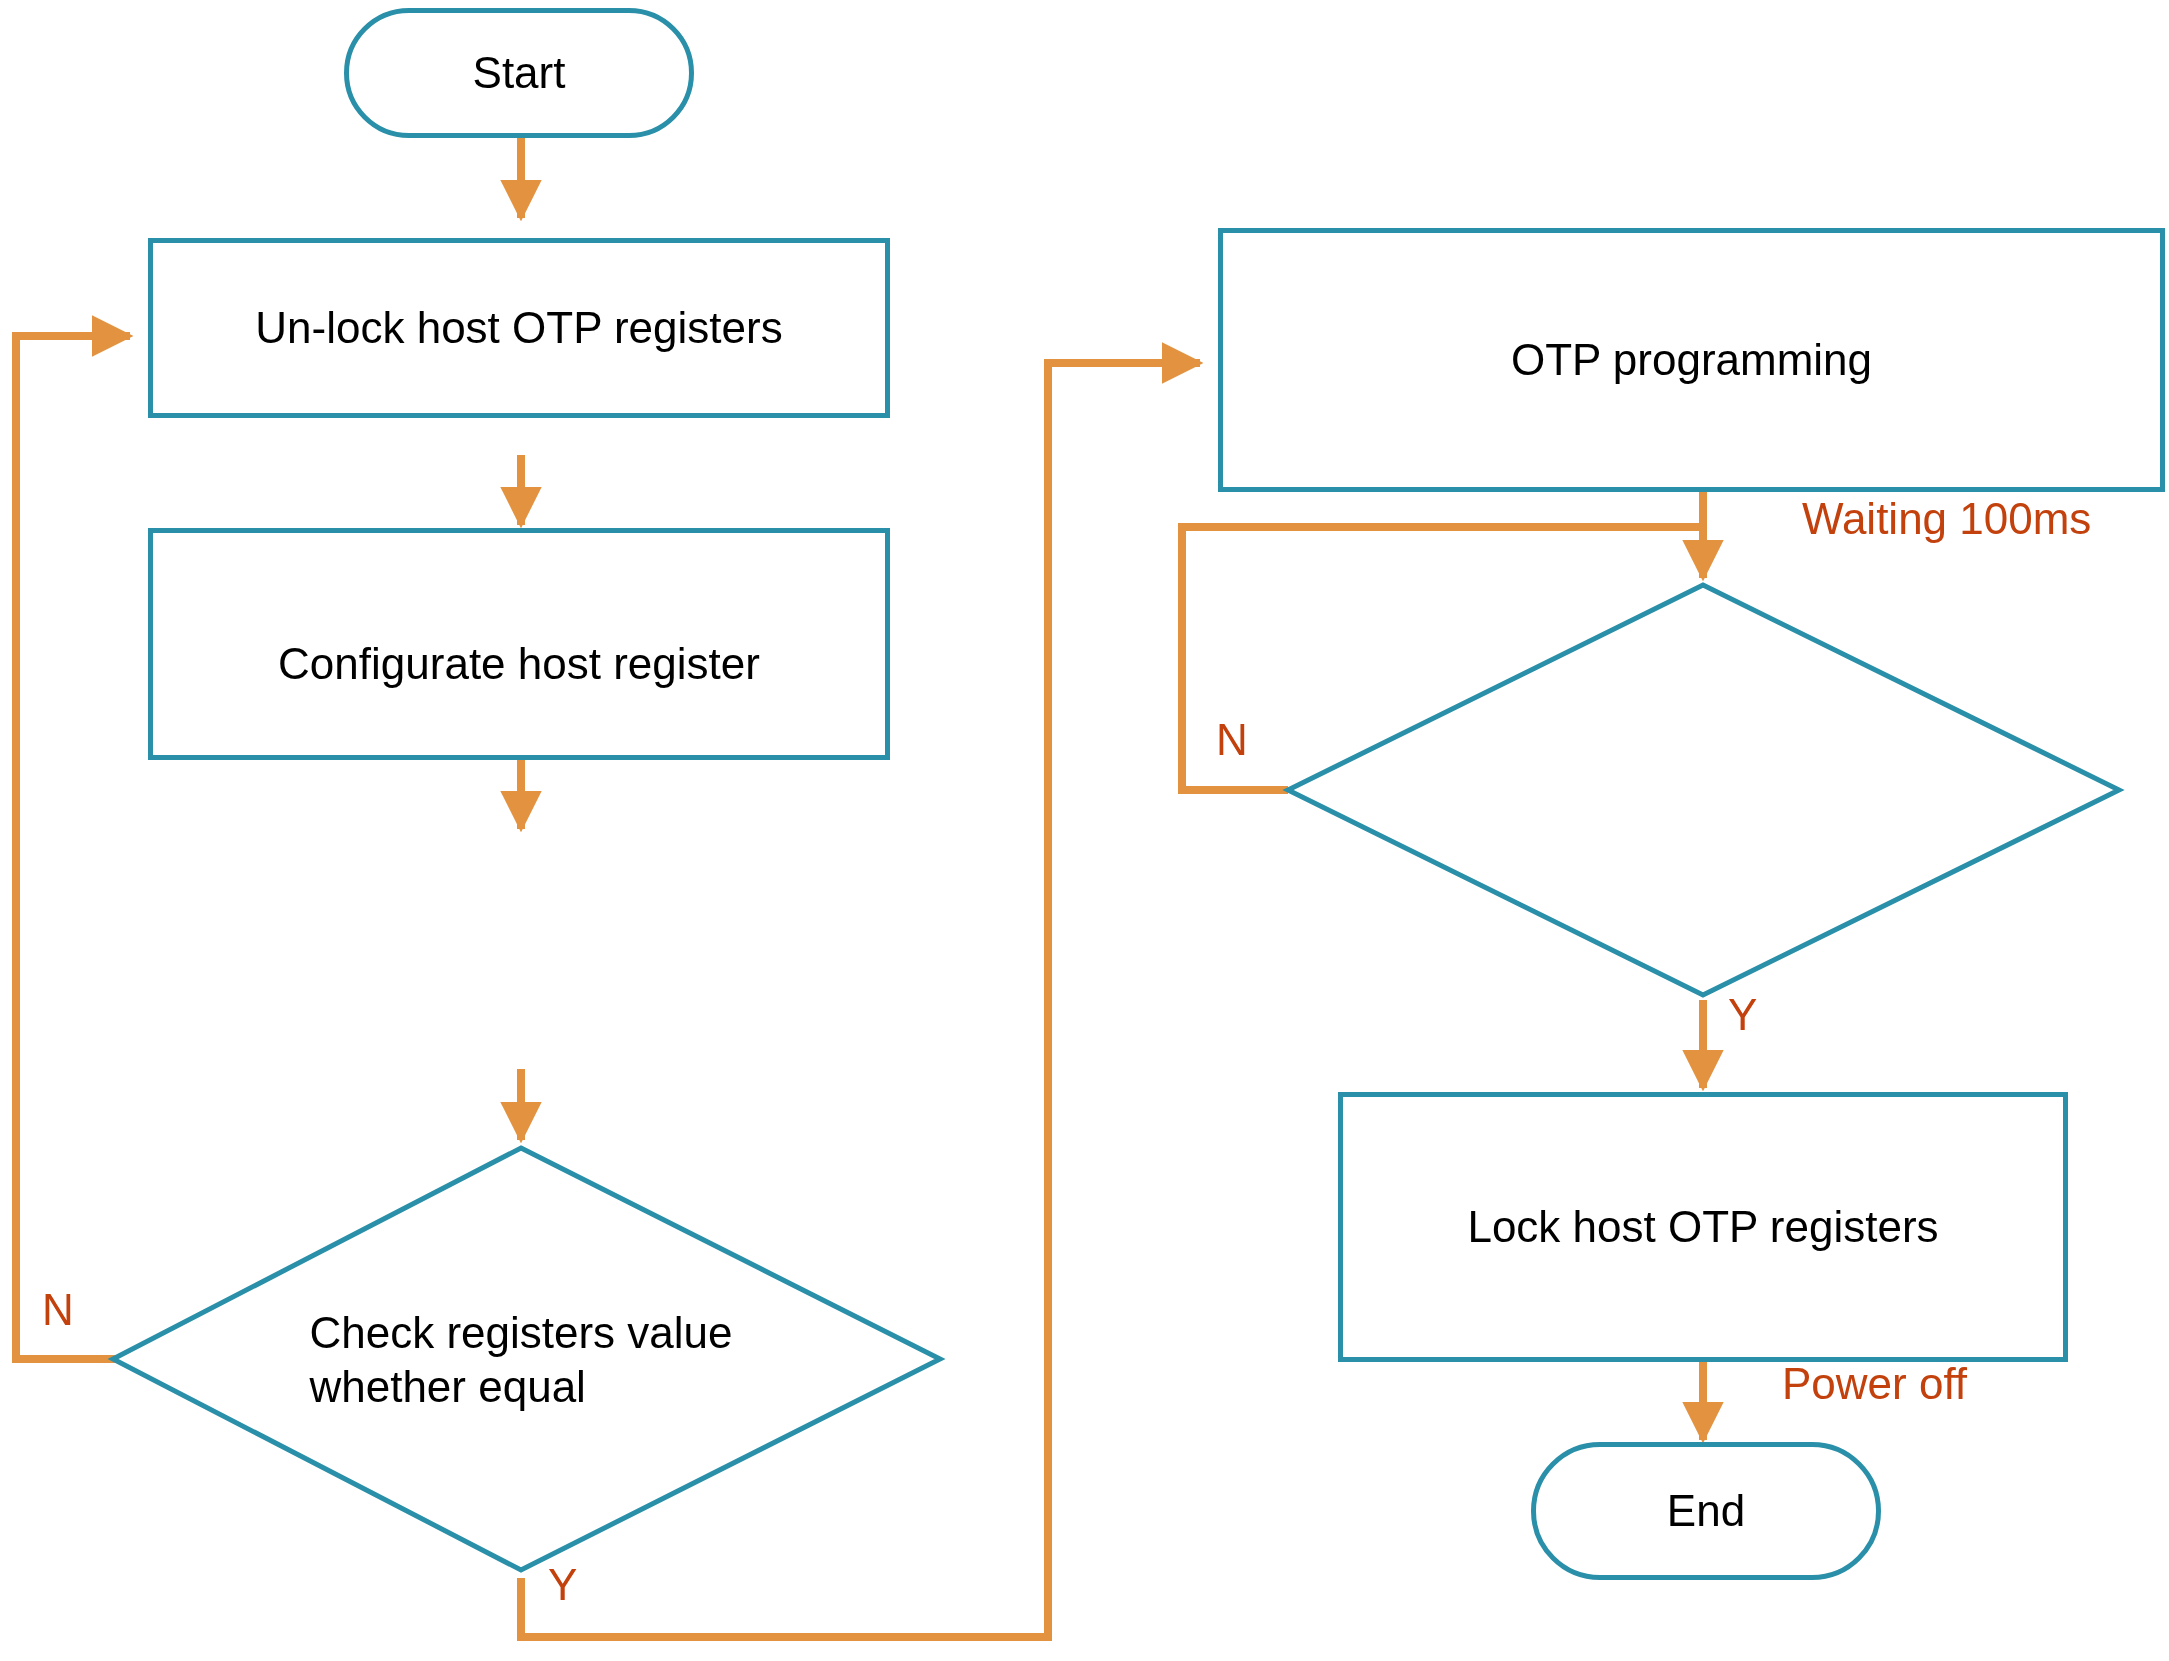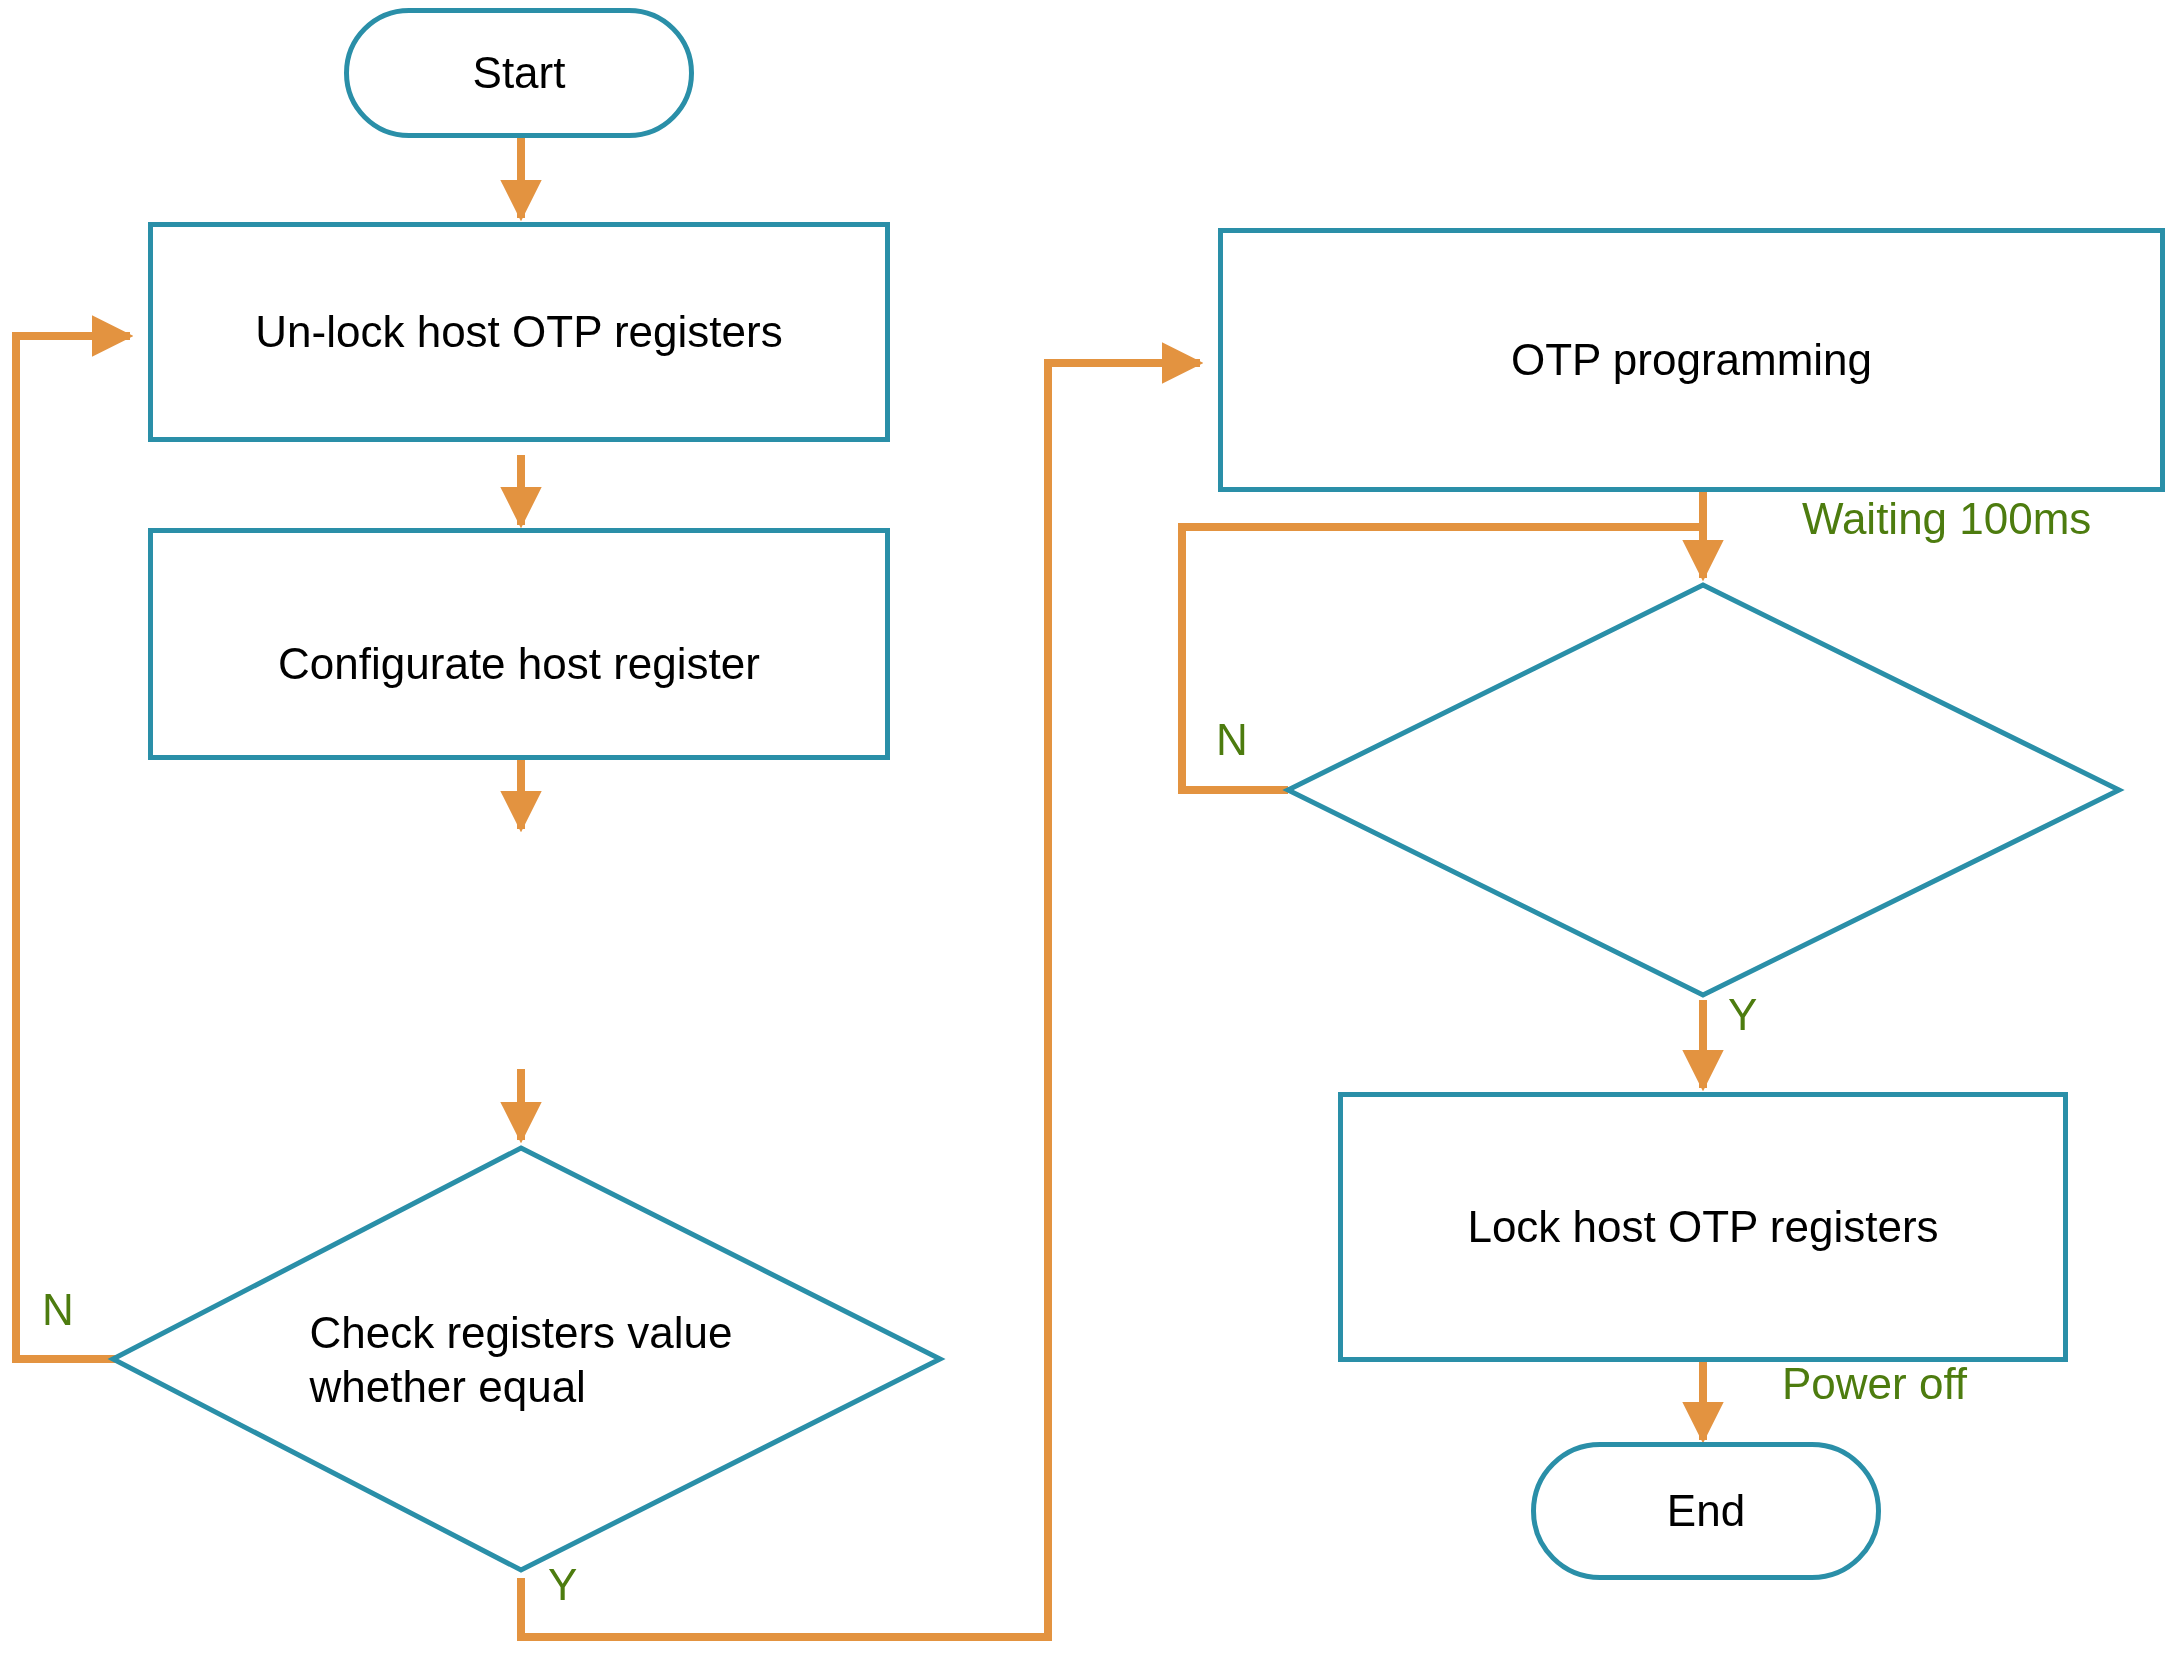--- a/index.html
+++ b/index.html
@@ -10,21 +10,21 @@
   }
   #canvas{position:relative;width:2169px;height:1661px;background:#ffffff;}
   svg#edges{position:absolute;left:0;top:0;width:2169px;height:1661px;}
 
   .node{position:absolute;box-sizing:border-box;display:flex;align-items:center;justify-content:center;
         text-align:left;color:#000000;background:#ffffff;}
   .proc{border:5px solid #2a8fa8;}
   .term{border:5px solid #2a8fa8;border-radius:9999px;}
   .node .lbl{line-height:1.22;padding:0 14px;white-space:pre-line;}
 
-  .edge-label{position:absolute;color:#4d7c0f;white-space:nowrap;}
+  .edge-label{position:absolute;color:#c2410c;white-space:nowrap;}
 </style>
 </head>
 <body>
 
 <div id="canvas">
 
   <svg id="edges" viewBox="0 0 2169 1661" xmlns="http://www.w3.org/2000/svg">
     <defs>
       <marker id="ar" viewBox="0 0 10 10" refX="9.2" refY="5" markerWidth="5.2" markerHeight="5.2" orient="auto-start-reverse">
         <path d="M 0 0 L 10 5 L 0 10 z" fill="#e39340"></path>
@@ -74,21 +74,21 @@
 
   <svg style="position:absolute;left:0;top:0;width:2169px;height:1661px;pointer-events:none;" viewBox="0 0 2169 1661" xmlns="http://www.w3.org/2000/svg">
     <polygon points="521,1148 940,1359 521,1570 113,1359" fill="#ffffff" stroke="#2a8fa8" stroke-width="5"></polygon>
     <polygon points="1703,585 2119,790 1703,995 1288,790" fill="#ffffff" stroke="#2a8fa8" stroke-width="5"></polygon>
   </svg>
 
   <div class="node term" style="left:344px;top:8px;width:350px;height:130px;">
     <span class="lbl" style="font-size:44px;">Start</span>
   </div>
 
-  <div class="node proc" style="left:148px;top:222px;width:742px;height:220px;">
+  <div class="node proc" style="left:148px;top:238px;width:742px;height:180px;">
     <span class="lbl" style="font-size:44px;">Un-lock host OTP registers</span>
   </div>
 
   <div class="node proc" style="left:148px;top:528px;width:742px;height:232px;">
     <span class="lbl" style="font-size:44px;margin-top:40px;">Configurate host register</span>
   </div>
 
 
   <div class="node" style="left:231px;top:1272px;width:580px;height:176px;border:none;background:transparent;">
     <span class="lbl" style="font-size:44px;">Check registers value

